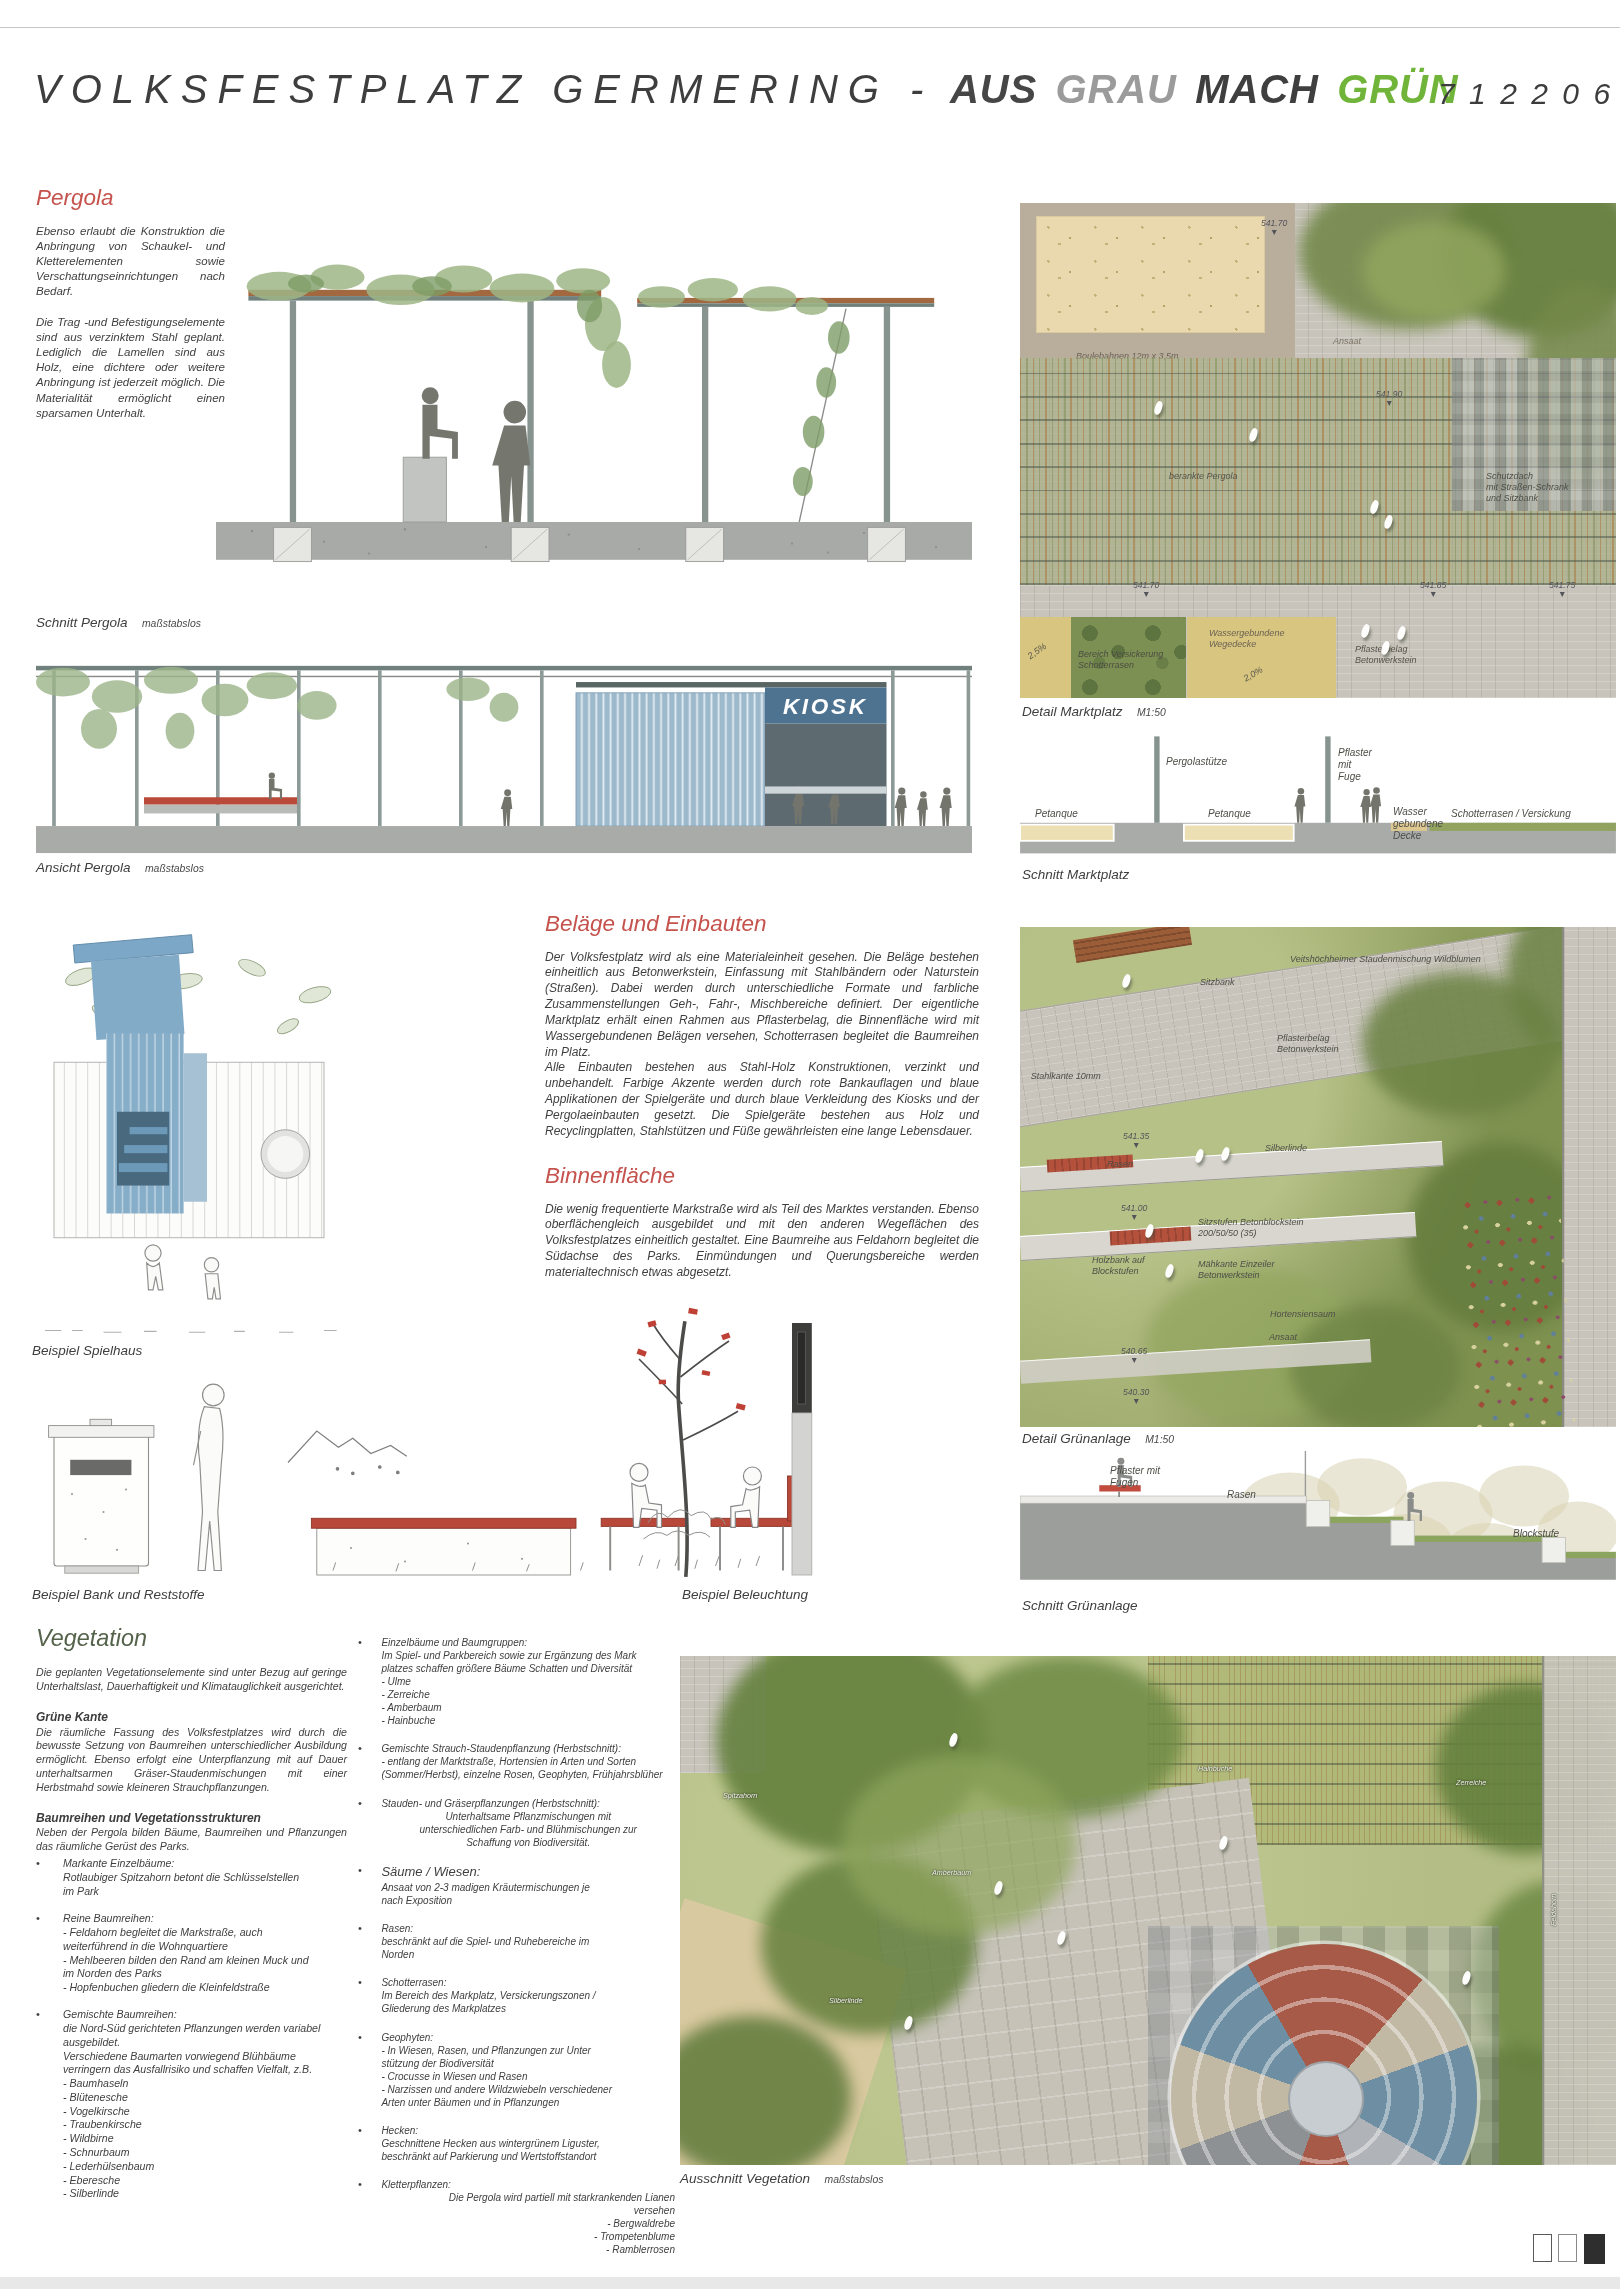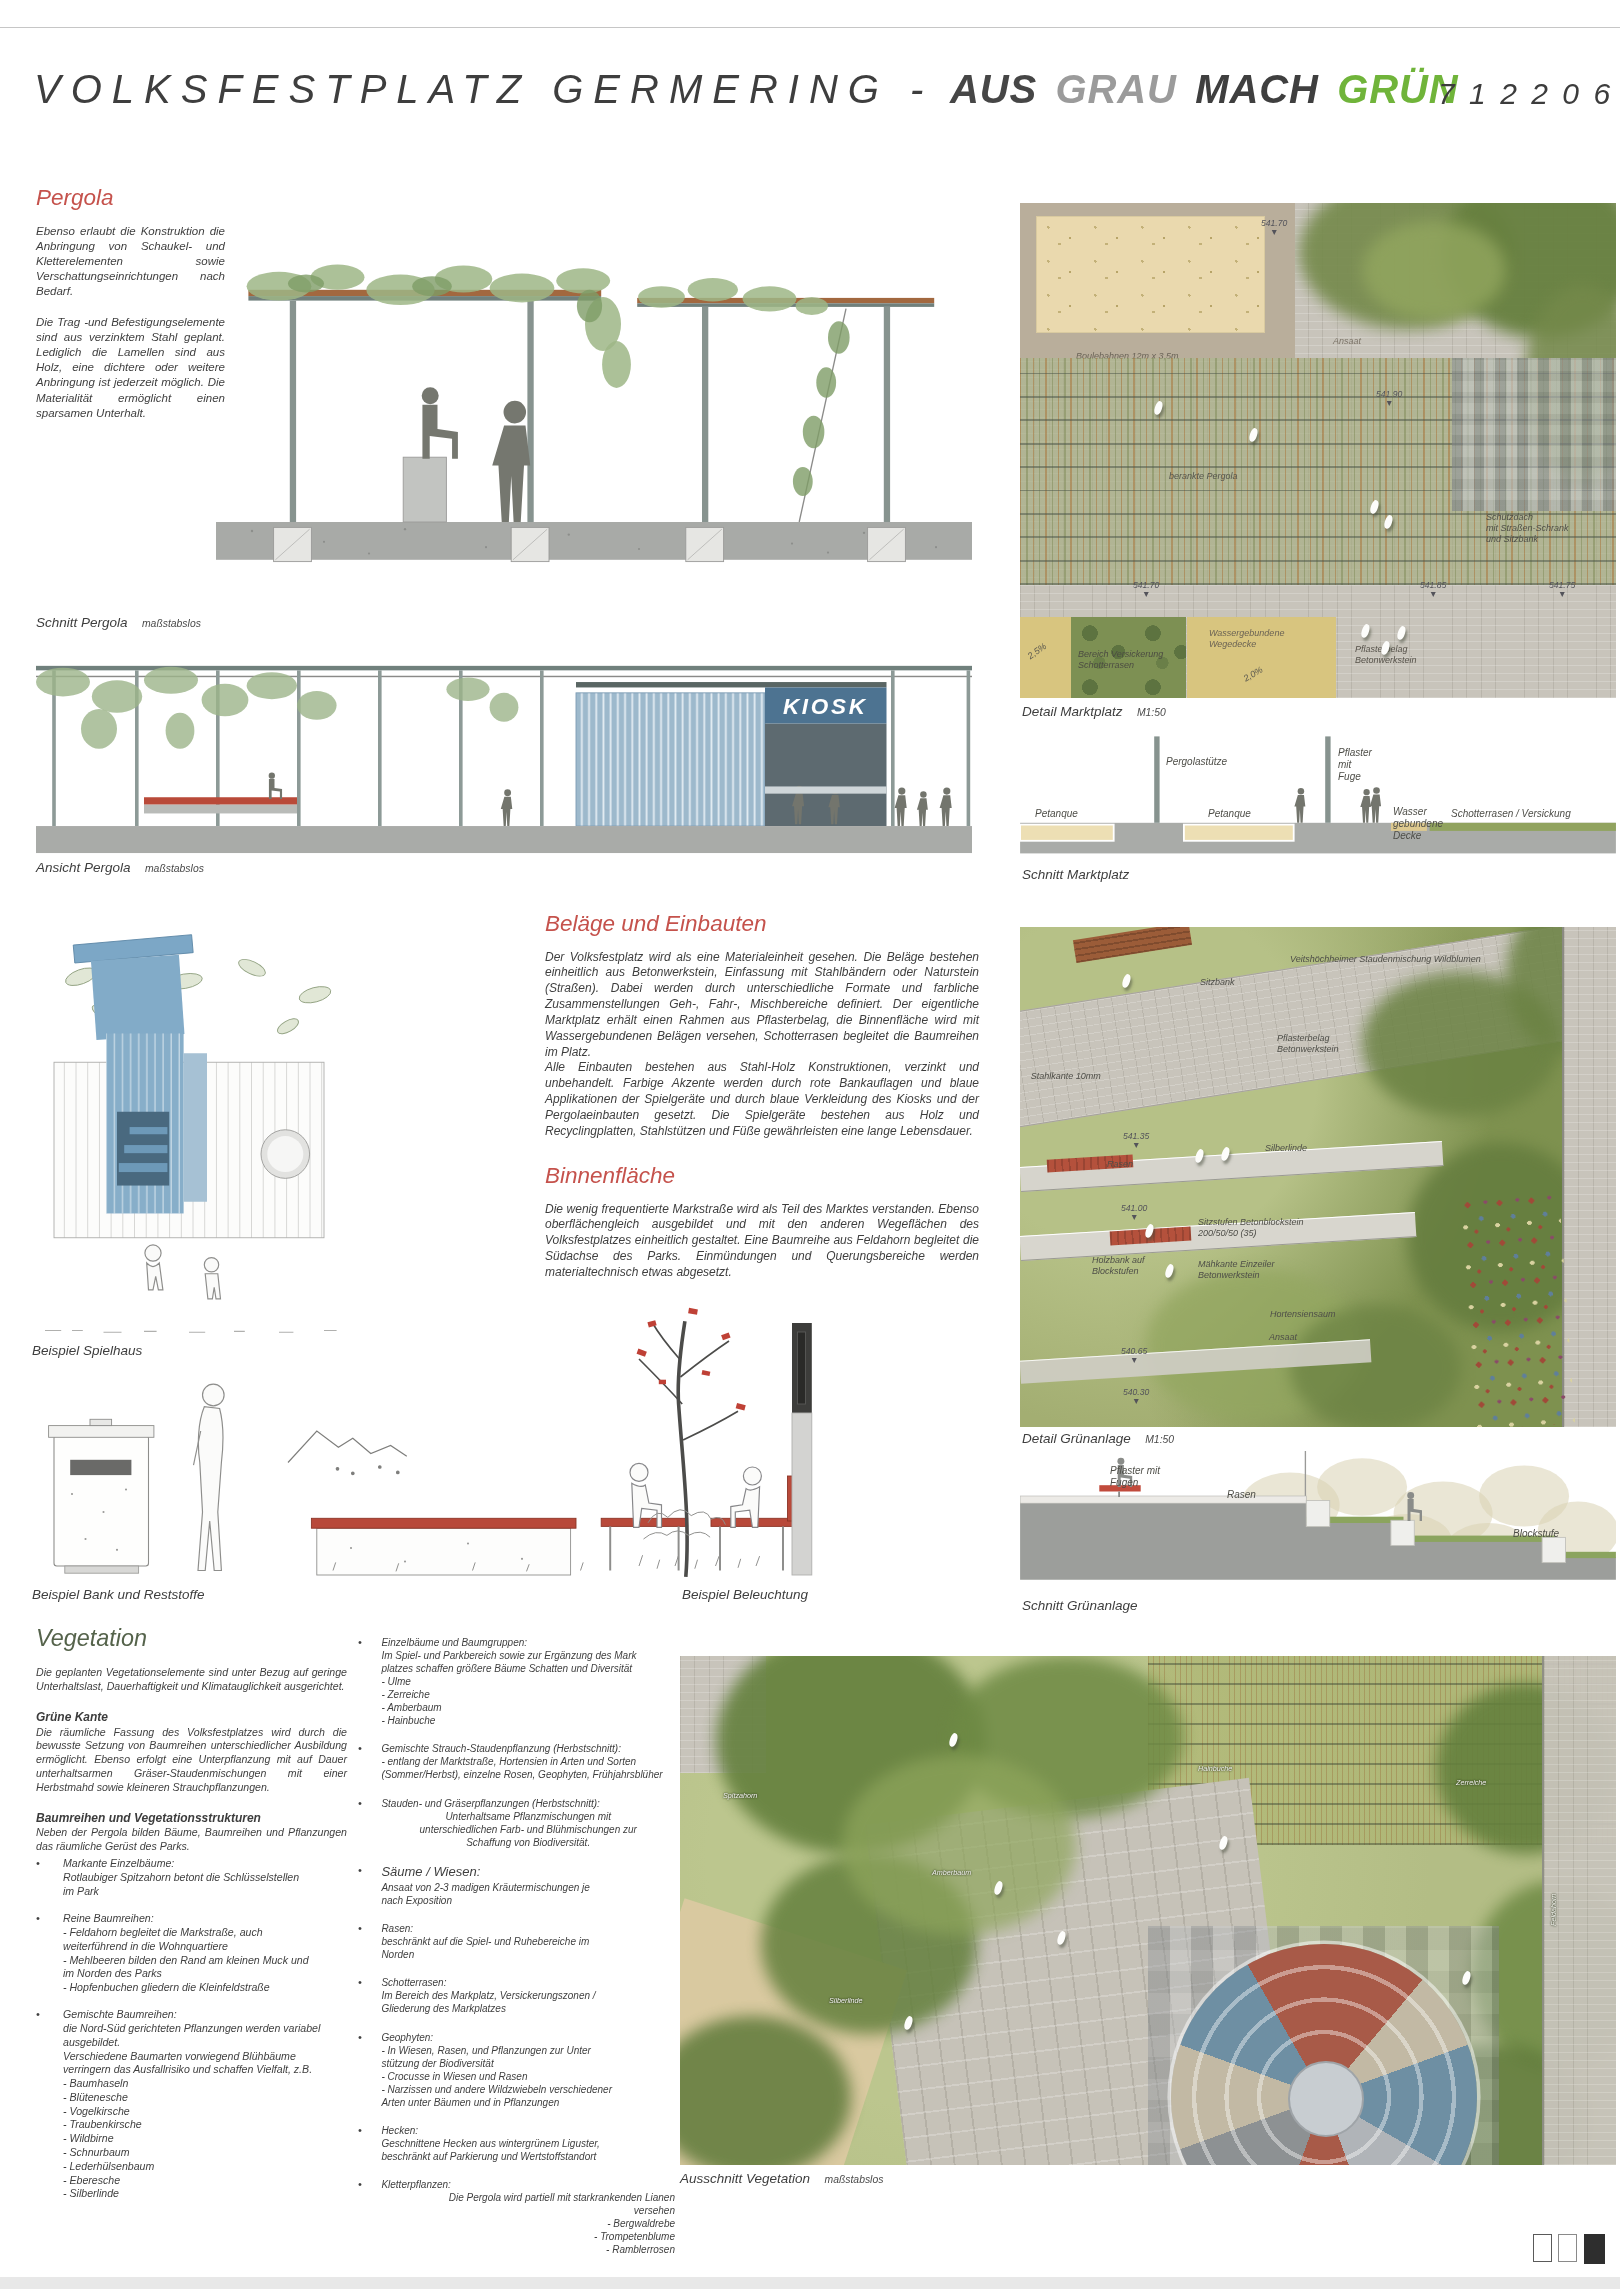--- a/index.html
+++ b/index.html
@@ -217,21 +217,21 @@
     <div class="ann" style="left:56px;top:131px;color:#6b6458;margin-top:17px;">Boulebahnen 12m x 3,5m</div>
     <div class="elev" style="left:241px;top:16px;">541.70
 ▼</div>
     <div class="ann" style="left:313px;top:133px;color:#7c7468;">Ansaat</div>
 
     <div class="abs" style="left:0;top:155px;left:0px;width:596px;height:227px;background-image:repeating-linear-gradient(0deg,rgba(72,82,70,.5) 0 1.8px,transparent 1.8px 23.4px),repeating-linear-gradient(90deg,rgba(168,112,52,.5) 0 1.4px,transparent 1.4px 6.3px,rgba(115,128,72,.42) 6.3px 7.7px,transparent 7.7px 12.6px),linear-gradient(rgba(163,171,124,.62),rgba(163,171,124,.62));"></div>
     <div class="abs" style="left:432px;top:155px;width:164px;height:153px;opacity:.75;background-image:repeating-linear-gradient(90deg,rgba(128,133,138,.65) 0 10.8px,rgba(196,199,202,.65) 10.8px 21.6px),repeating-linear-gradient(0deg,rgba(128,133,138,.55) 0 10.8px,rgba(205,208,210,.55) 10.8px 21.6px);"></div>
     <div class="ann" style="left:149px;top:268px;color:#55554d;">berankte Pergola</div>
     <div class="elev" style="left:356px;top:187px;">541.90
 ▼</div>
-    <div class="ann" style="left:466px;top:268px;color:#4f4f48;margin-top:41px;">Schutzdach
+    <div class="ann" style="left:466px;top:268px;color:#4f4f48;">Schutzdach
 mit Straßen-Schrank
 und Sitzbank</div>
 
     <div class="elev" style="left:113px;top:378px;">541.70
 ▼</div>
     <div class="elev" style="left:400px;top:378px;">541.85
 ▼</div>
     <div class="elev" style="left:529px;top:378px;">541.75
 ▼</div>
 

